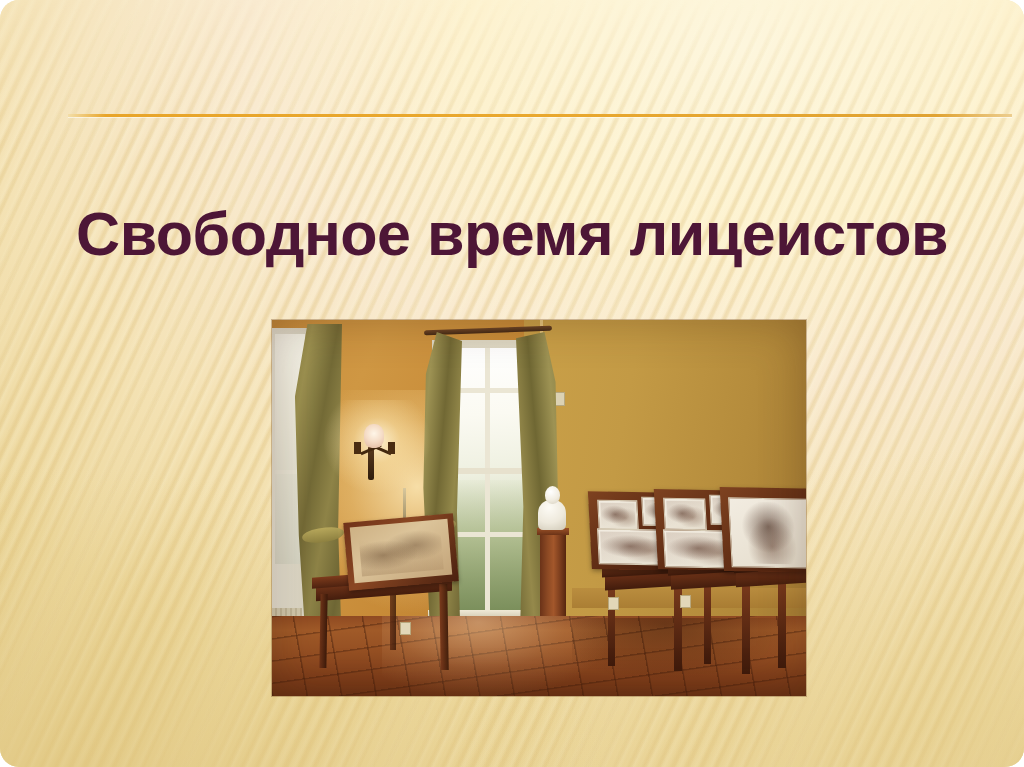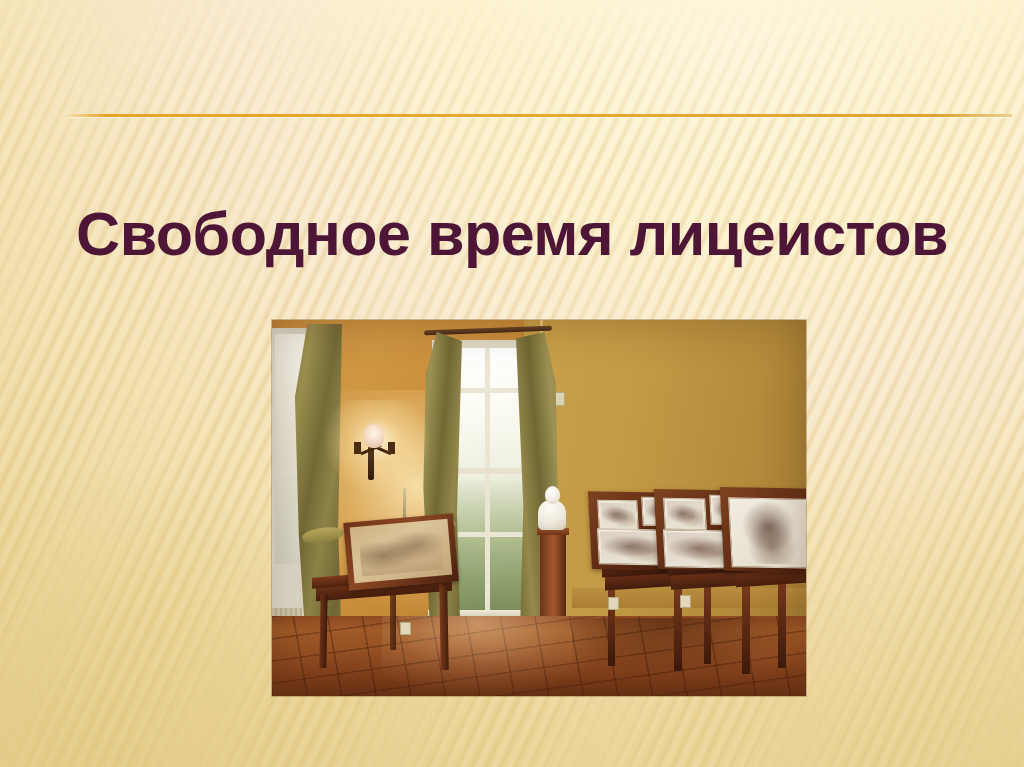--- a/index.html
+++ b/index.html
@@ -10,20 +10,21 @@
   body {
     font-family: "Liberation Sans", sans-serif;
   }
 
   .slide {
     position: relative;
     width: 1024px;
     height: 767px;
     overflow: hidden;
     background: #f7e9b8;
+    border-radius: 19px;
   }
 
   
   .bg-base {
     position: absolute;
     inset: 0;
     background:
       radial-gradient(120% 110% at 72% 6%,
         #fdf6dd 0%,
         #fdf2cf 22%,

